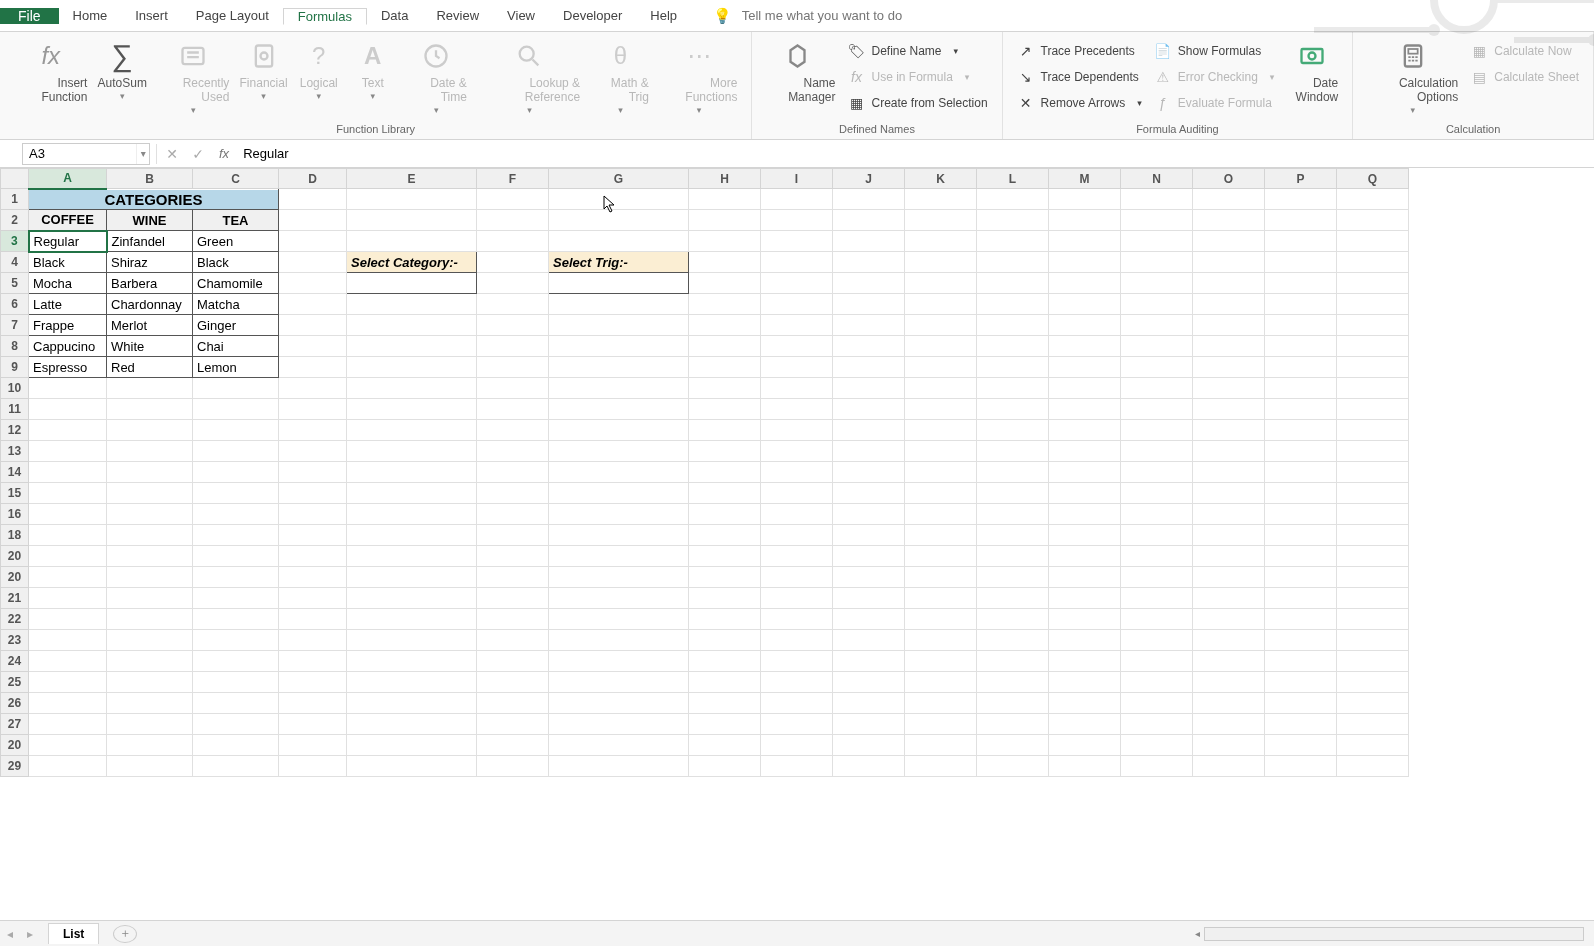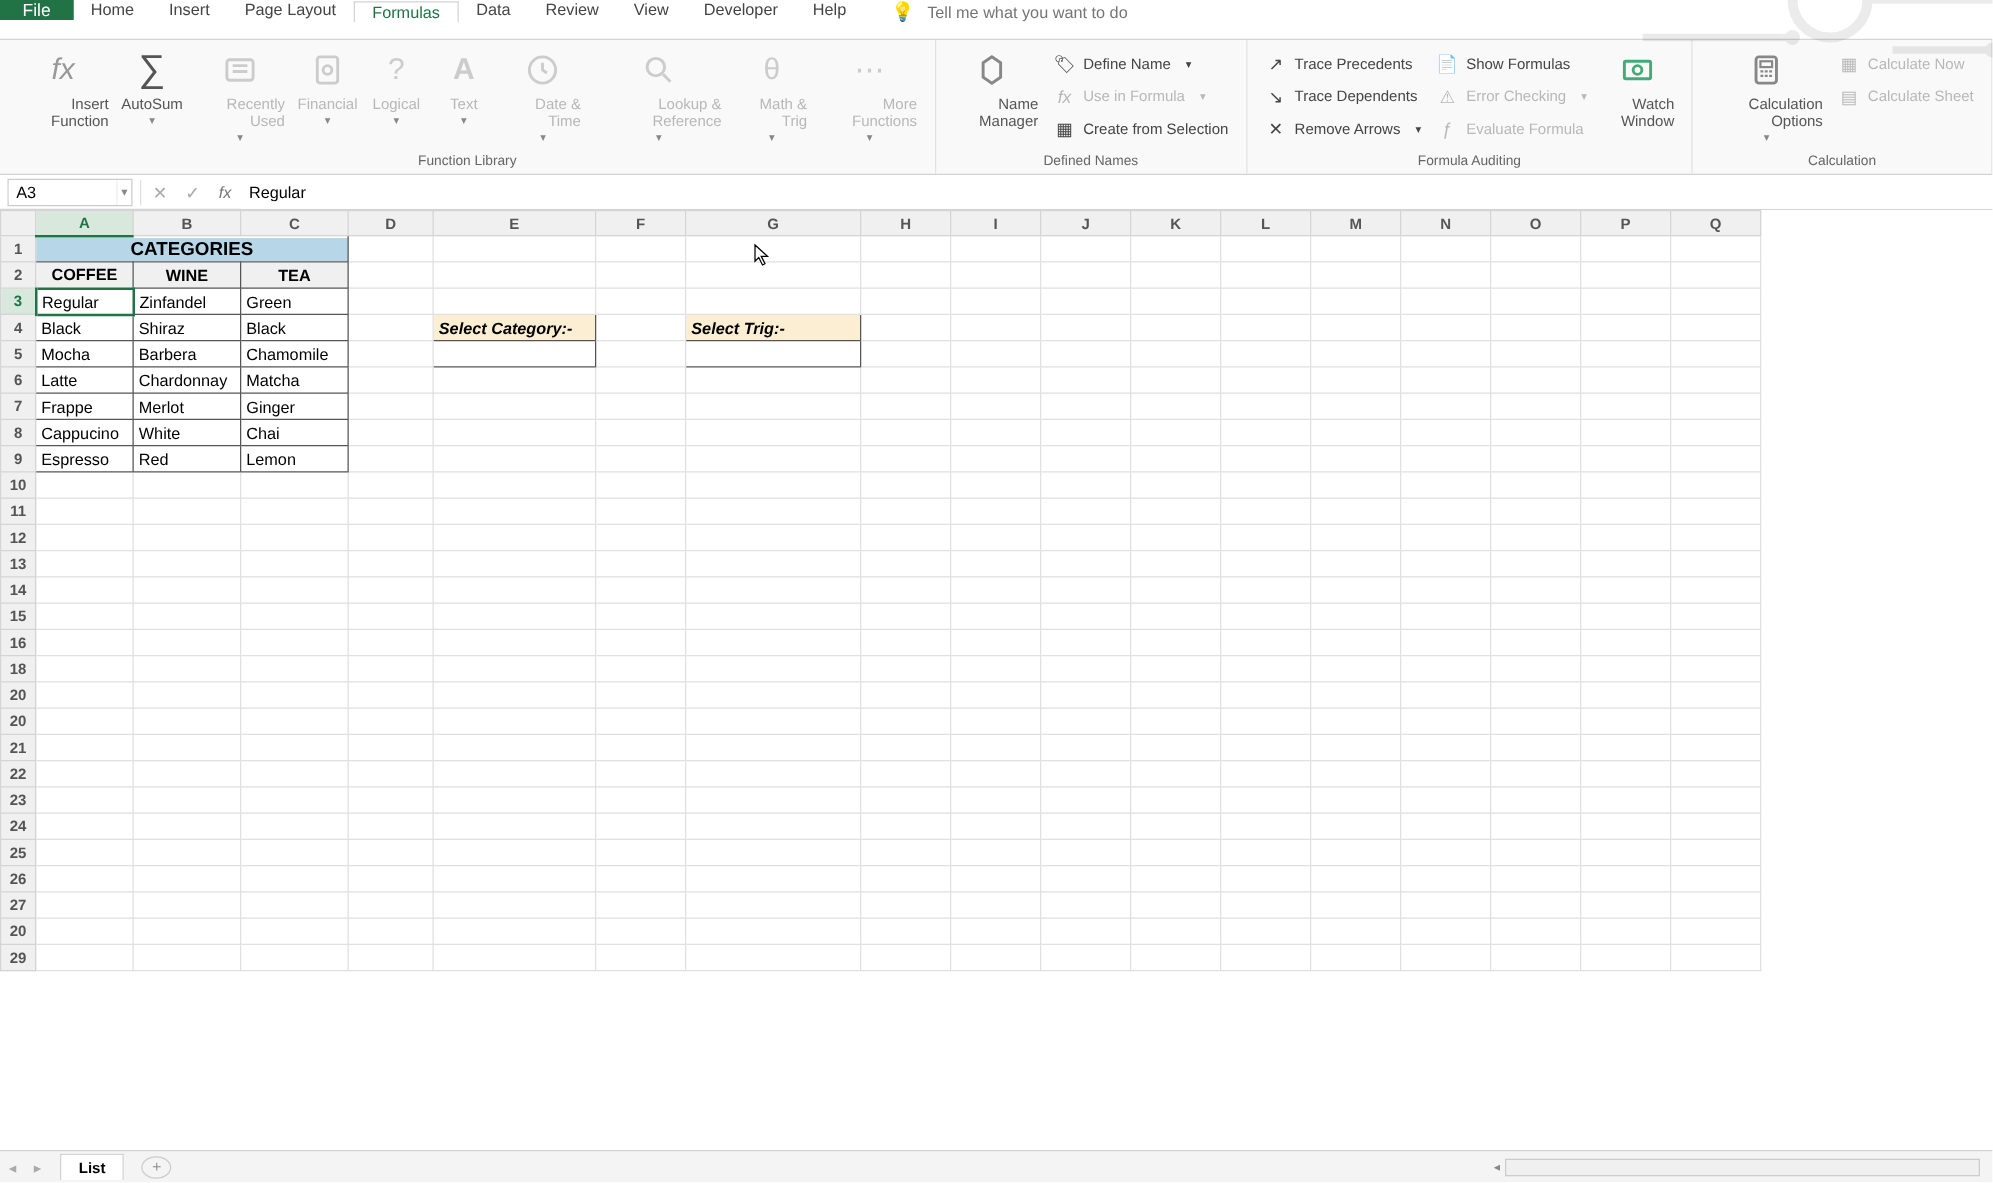--- a/index.html
+++ b/index.html
@@ -1,19 +1,19 @@
 <!DOCTYPE html>
 <html><head>
 <meta charset="utf-8">
 <style>
 * { box-sizing: border-box; margin: 0; padding: 0; font-family: 'Segoe UI', Tahoma, sans-serif; }
 body { background: #fff; width: 1594px; height: 946px; overflow: hidden; position: relative; }
 
 
-.ribbon-tabs { display: flex; align-items: flex-start; height: 32px; background: #fff; border-bottom: 1px solid #d4d4d4; font-size: 13px; }
+.ribbon-tabs { display: flex; align-items: center; height: 32px; background: #fff; border-bottom: 1px solid #d4d4d4; font-size: 13px; }
 .tab-file { background: #217346; color: #fff; padding: 0 18px; display: flex; align-items: center; font-size: 14px; }
 .tab { padding: 0 14px; display: flex; align-items: center; color: #444; cursor: pointer; }
 .tab.active { border: 1px solid #d4d4d4; border-bottom: 1px solid #fff; background: #fff; color: #217346; position: relative; top: 1px; }
 .tellme-wrap { display: flex; align-items: center; margin-left: 22px; color: #888; font-size: 13px; }
 .tellme-icon { font-size: 15px; margin-right: 10px; color: #555; }
 .tellme-input { border: none; outline: none; width: 240px; font-size: 13px; color: #888; }
 
 
 .ribbon { display: flex; background: #f9f9f9; border-bottom: 1px solid #d4d4d4; height: 108px; }
 .group { border-right: 1px solid #e2e2e2; display: flex; flex-direction: column; justify-content: space-between; padding: 6px 8px 2px; }
@@ -25,21 +25,21 @@
 .big-label { text-align: right; line-height: 14px; }
 .small-dd { font-size: 9px; color: #888; margin-top: 1px; }
 .vlist { display: flex; flex-direction: column; gap: 4px; padding: 2px 6px; }
 .row-btn { display: flex; align-items: center; font-size: 12px; color: #444; gap: 6px; cursor: pointer; white-space: nowrap; height: 22px; }
 .row-btn.disabled { color: #b8b8b8; }
 .row-icon { width: 18px; text-align: center; font-size: 14px; }
 .svg-ic { width: 28px; height: 28px; }
 
 
 .formula-row { display: flex; align-items: center; height: 28px; border-bottom: 1px solid #d4d4d4; }
-.name-box { width: 100px; border: 1px solid #ccc; height: 22px; margin: 0 4px 0 6px; display: flex; align-items: center; }
+.name-box { width: 128px; border: 1px solid #ccc; height: 22px; margin: 0 4px 0 22px; display: flex; align-items: center; }
 .name-box input { border: none; outline: none; width: 100%; padding: 0 6px; font-size: 13px; }
 .name-dd { width: 14px; text-align: center; font-size: 10px; color: #888; border-left: 1px solid #eee; height: 100%; display: flex; align-items: center; justify-content: center; }
 .fb-btn { width: 26px; height: 22px; display: flex; align-items: center; justify-content: center; color: #aaa; font-size: 14px; cursor: pointer; }
 .fb-sep { width: 1px; background: #e0e0e0; height: 20px; margin: 0 2px; }
 .fx { font-style: italic; color: #777; font-size: 13px; padding: 0 8px; }
 .formula-input { flex: 1; border: none; outline: none; font-size: 13px; padding: 0 6px; height: 100%; }
 
 
 .sheet { border-collapse: collapse; table-layout: fixed; width: auto; }
 .col-hdr, .row-hdr, .corner { background: #f0f0f0; border: 1px solid #d4d4d4; font-size: 12px; color: #555; text-align: center; }
@@ -247,21 +247,21 @@
           <span>Evaluate Formula</span>
         </div>
       </div>
       <div class="big-btn">
         <div class="big-icon">
           <svg class="svg-ic" viewBox="0 0 24 24">
               <rect x="3" y="6" width="18" height="12" rx="1" fill="none" stroke="#4a7" stroke-width="2"></rect>
               <circle cx="12" cy="12" r="3" fill="none" stroke="#4a7" stroke-width="2"></circle>
             </svg>
         </div>
-        <div class="big-label">Watch
+        <div class="big-label">Date
 Window</div>
       </div>
     </div>
     <div class="group-label">Formula Auditing</div>
   </div>
 
   <div class="group">
     <div class="group-body">
       <div class="big-btn">
         <div class="big-icon">

